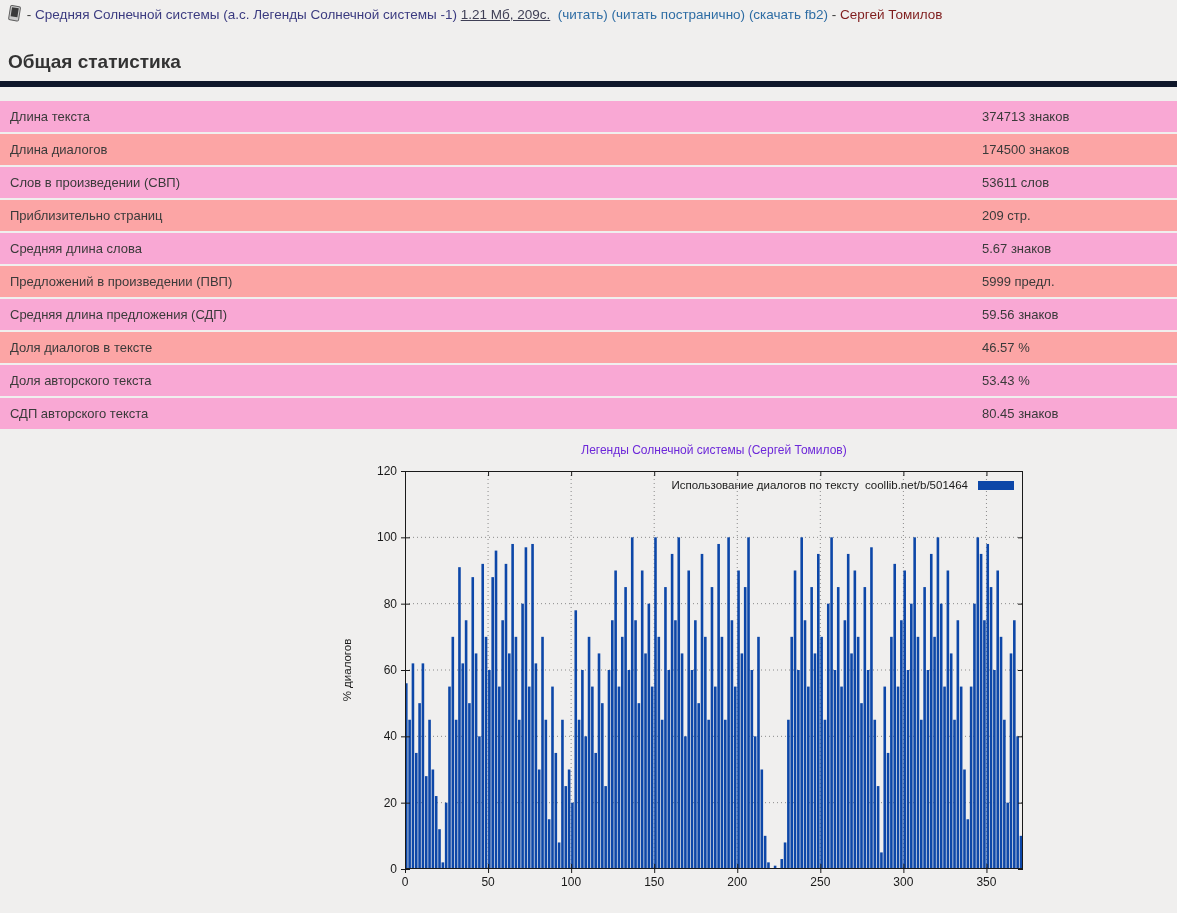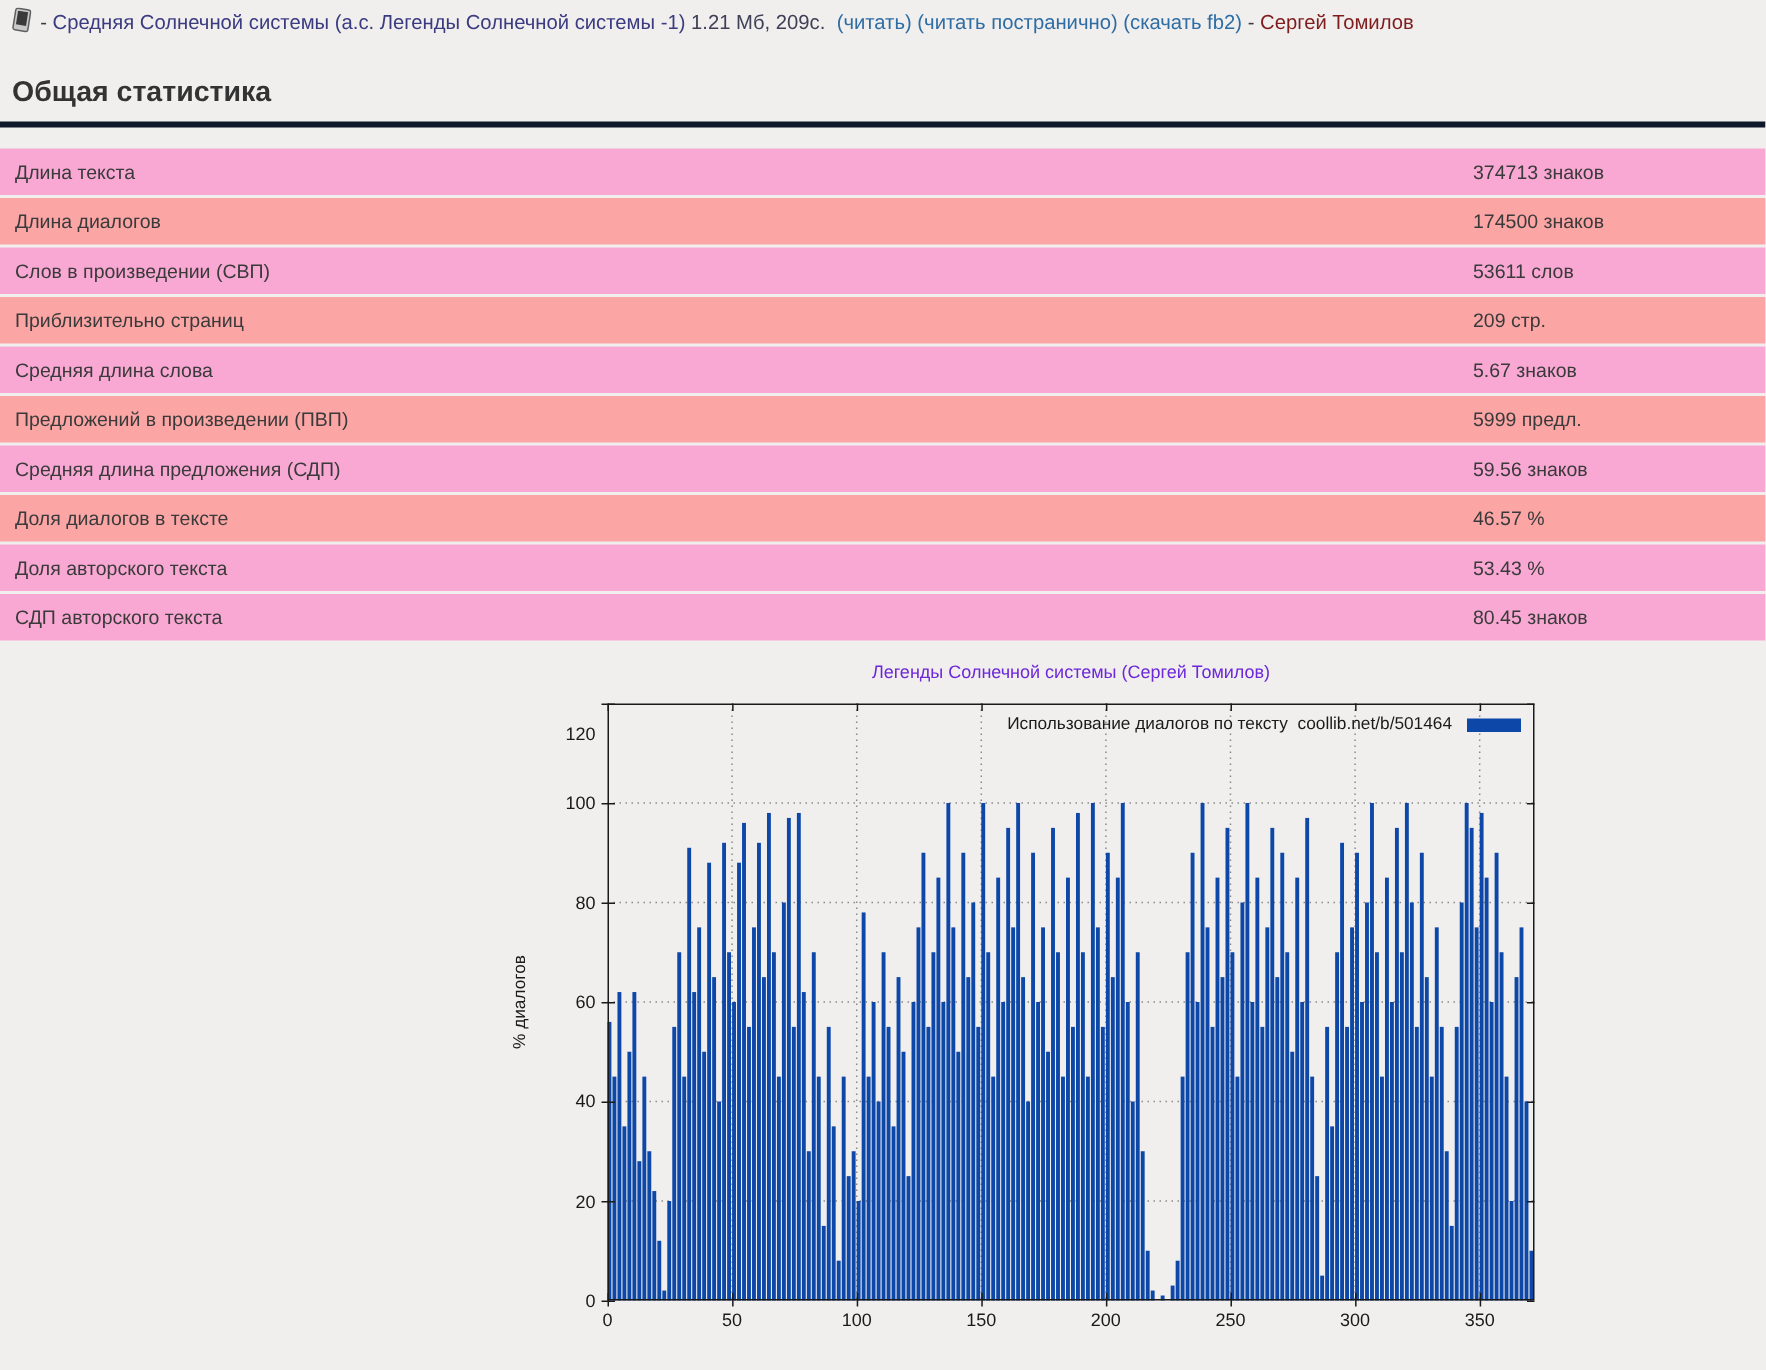--- a/index.html
+++ b/index.html
@@ -8,29 +8,29 @@
     width:1177px; height:913px; overflow:hidden;
     background:#f0efee;
     font-family:"Liberation Sans","DejaVu Sans",sans-serif;
     color:#3a3a3a; font-size:13px;
   }
   
   .top-line { padding:5px 8px 4px 8px; font-size:13.5px; white-space:nowrap; }
   .top-line .dash { color:#3a3a3a; }
   .book-icon { display:inline-block; vertical-align:-3px; margin-right:2px; }
   .title-link { color:#3b3b80; }
-  .meta { color:#3f3f55; }
+  .meta { color:#3f3f55;text-decoration:underline; }
   .action-link { color:#2e6da4; text-decoration:none; cursor:pointer;text-align:right; }
   .author { color:#7f1d1d; }
 
   
   .section-title {
     margin:22px 0 0 0; padding:0 8px 8px 8px;
     font-size:19px; font-weight:bold; color:#333;
-    border-bottom:4px solid #0f172a;
+    border-bottom:6px solid #0f172a;
   }
 
   
   .stats { margin-top:14px; }
   .stat-row { position:relative; height:31px; margin-bottom:2px; padding:8px 10px; }
   .stat-row.odd  { background:#f9a8d4; }
   .stat-row.even { background:#fca5a5; }
   .stat-label { display:inline-block; }
   .stat-value { position:absolute; left:982px; top:8px; white-space:nowrap; }
 
@@ -111,21 +111,21 @@
   <div class="ylabel-box">
       <span>% диалогов</span>
     </div>
   <div class="ytick-labels">
       <span style="top: 391px;">0</span>
       <span style="top: 324.667px;">20</span>
       <span style="top: 258.333px;">40</span>
       <span style="top: 192px;">60</span>
       <span style="top: 125.667px;">80</span>
       <span style="top: 59.3333px;">100</span>
-      <span style="top: -7px; margin-top: 20px;">120</span>
+      <span style="top: -7px;">120</span>
     </div>
   <div class="plot-area">
       <svg width="618" height="398">
         <line x1="0" y1="331.6666666666667" x2="618" y2="331.6666666666667" stroke="#8a8a8a" stroke-width="1" stroke-dasharray="1,3"></line>
         <line x1="0" y1="265.33333333333337" x2="618" y2="265.33333333333337" stroke="#8a8a8a" stroke-width="1" stroke-dasharray="1,3"></line>
         <line x1="0" y1="199" x2="618" y2="199" stroke="#8a8a8a" stroke-width="1" stroke-dasharray="1,3"></line>
         <line x1="0" y1="132.66666666666669" x2="618" y2="132.66666666666669" stroke="#8a8a8a" stroke-width="1" stroke-dasharray="1,3"></line>
         <line x1="0" y1="66.33333333333331" x2="618" y2="66.33333333333331" stroke="#8a8a8a" stroke-width="1" stroke-dasharray="1,3"></line>
         <line x1="83.06451612903226" y1="0" x2="83.06451612903226" y2="398" stroke="#8a8a8a" stroke-width="1" stroke-dasharray="1,3"></line>
         <line x1="166.1290322580645" y1="0" x2="166.1290322580645" y2="398" stroke="#8a8a8a" stroke-width="1" stroke-dasharray="1,3"></line>

